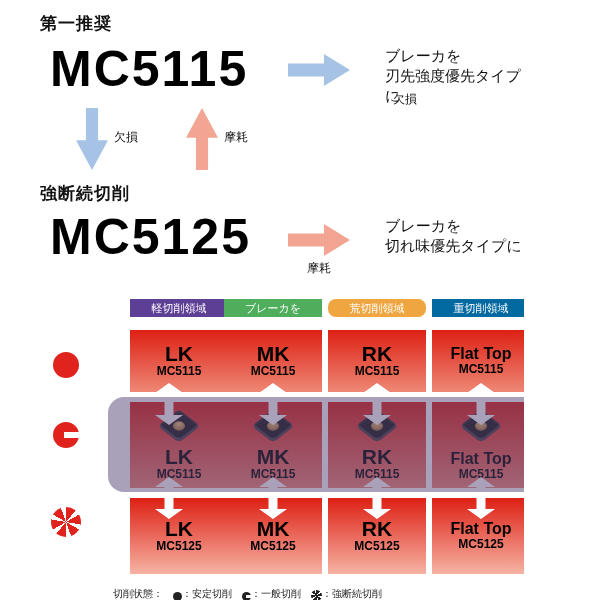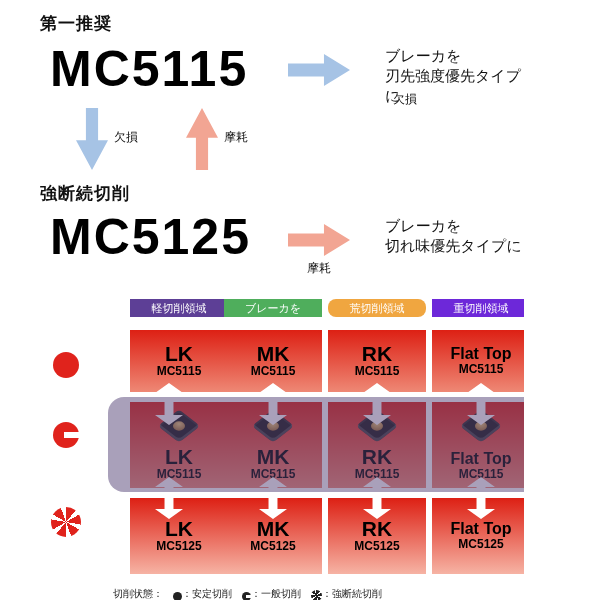--- a/index.html
+++ b/index.html
@@ -96,21 +96,21 @@
   <div class="arrow-right ar2" style="background: rgb(242, 165, 147);"></div>
   <div class="lbl l-a2">摩耗</div>
   <div class="note n2">
     <div>ブレーカを</div>
     <div>切れ味優先タイプに</div>
   </div>
 
   <div class="colhead c1" style="background: rgb(93, 63, 150);">軽切削領域</div>
   <div class="colhead c2" style="background: rgb(79, 174, 92);">ブレーカを</div>
   <div class="colhead c3" style="background: rgb(240, 166, 64); border-radius: 8px;">荒切削領域</div>
-  <div class="colhead c4" style="background: #6d28d9;">重切削領域</div>
+  <div class="colhead c4" style="background: #0369a1;">重切削領域</div>
 
   <div class="cell r1 c1">
     <div class="grade">LK</div>
     <div class="series">MC5115</div>
   </div>
   <div class="cell r1 c2">
     <div class="grade">MK</div>
     <div class="series">MC5115</div>
   </div>
   <div class="cell r1 c3">

